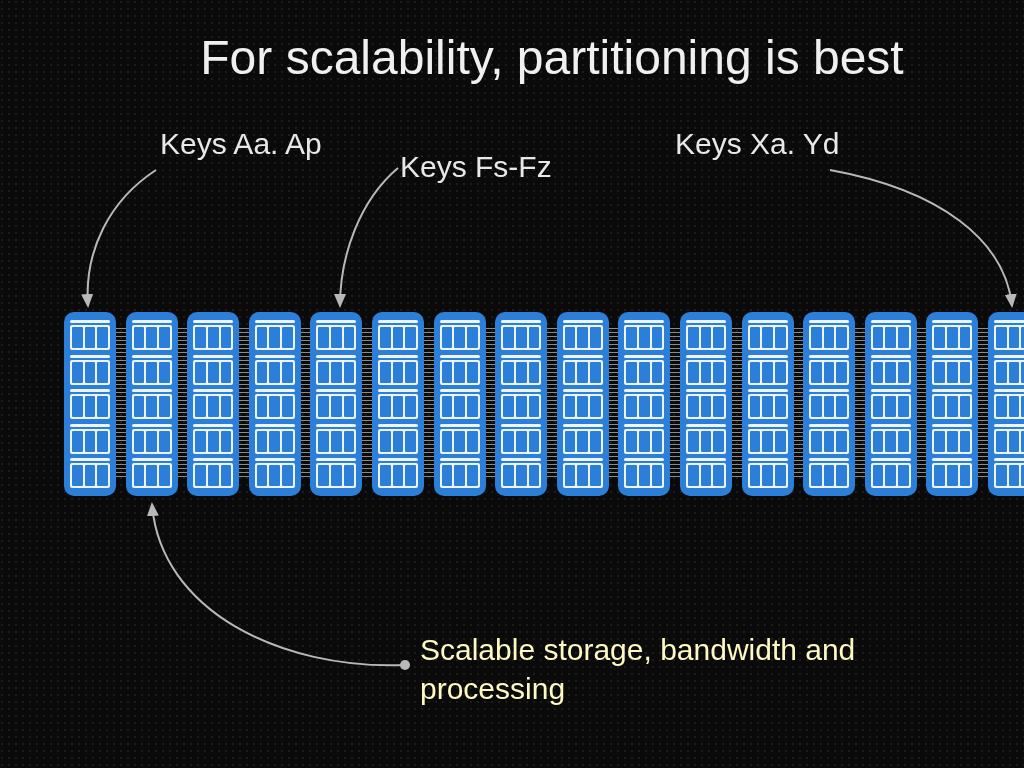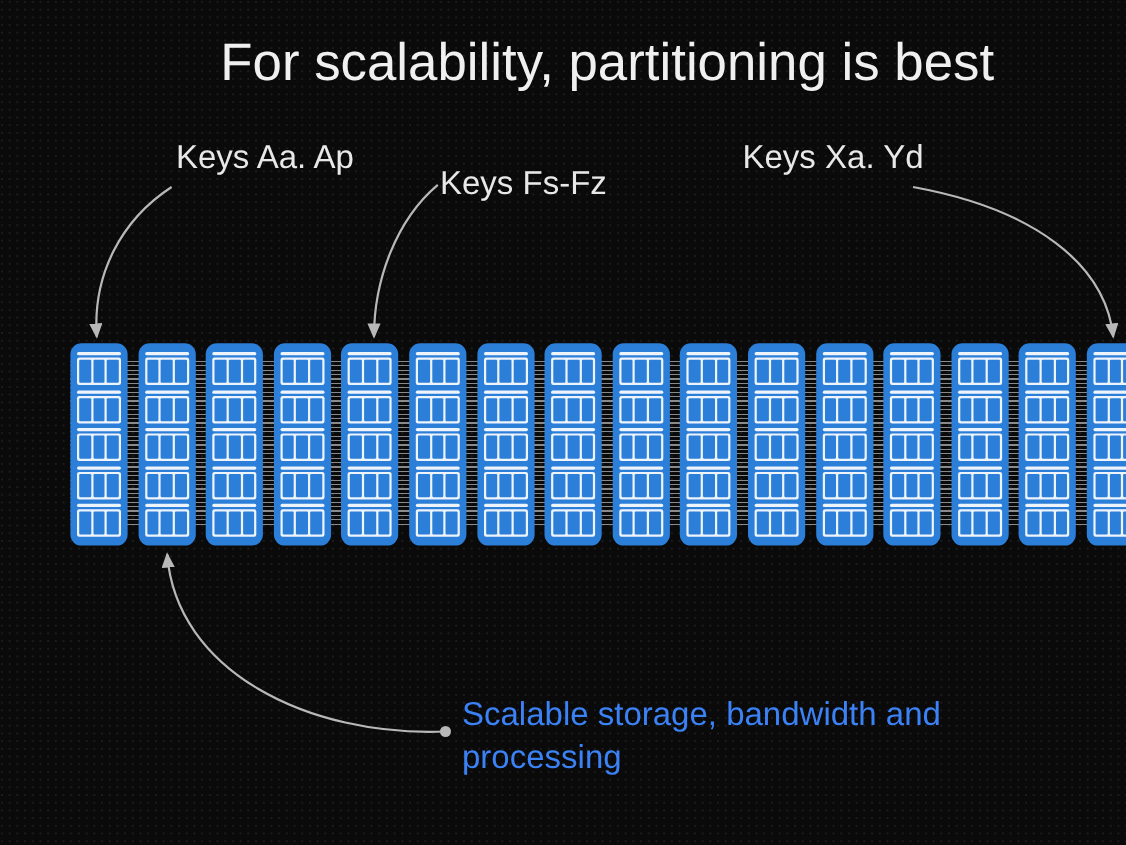--- a/index.html
+++ b/index.html
@@ -44,21 +44,21 @@
   .label1 { top: 125px; left: 120px; width: 170px; text-align: left; }
   .label2 { top: 148px; left: 360px; width: 200px; text-align: left; }
   .label3 { top: 125px; left: 635px; width: 170px; text-align: left; }
   .caption {
     position: absolute;
     top: 630px;
     left: 380px;
     width: 500px;
     font-size: 30px;
     line-height: 1.3;
-    color: #3b82f6;
+    color: #fef9c3;
   }
   .svg-layer {
     position: absolute;
     top: 0;
     left: 0;
   }
   
   .racks {
     position: absolute;
     top: 312px;

